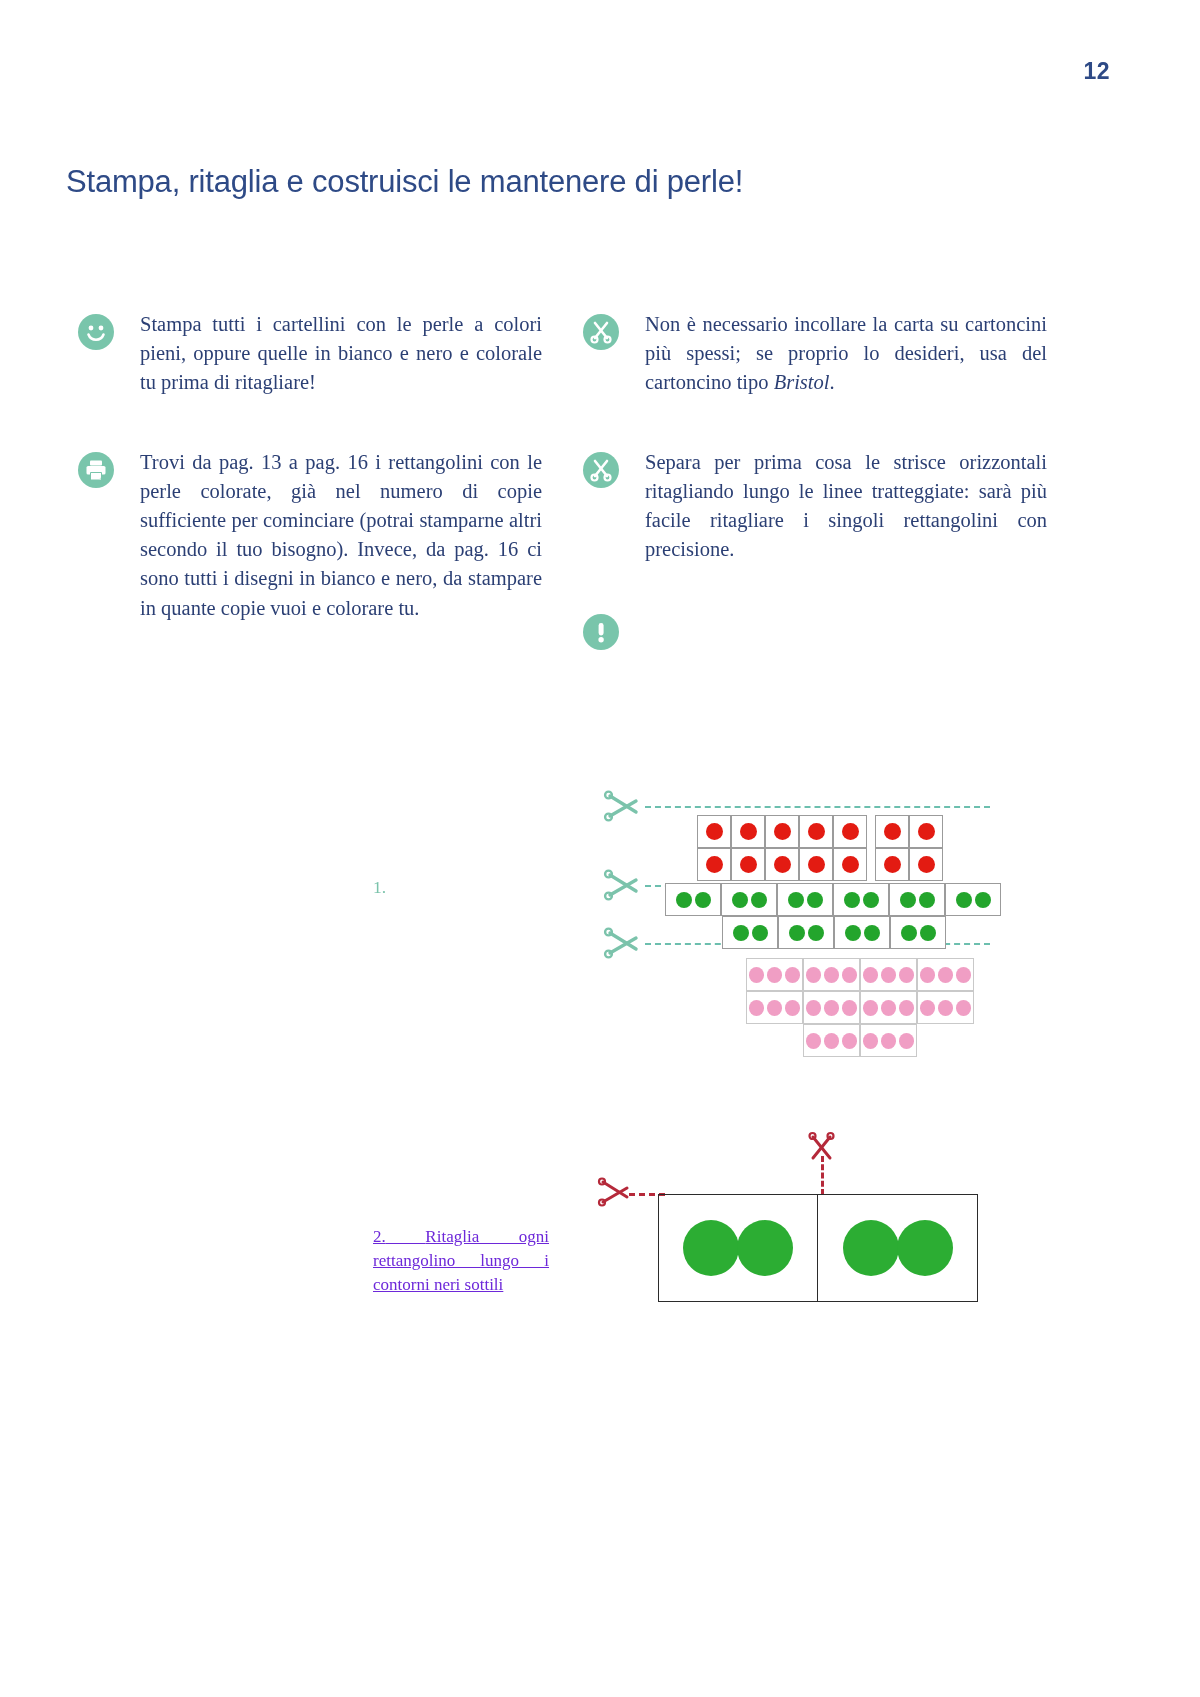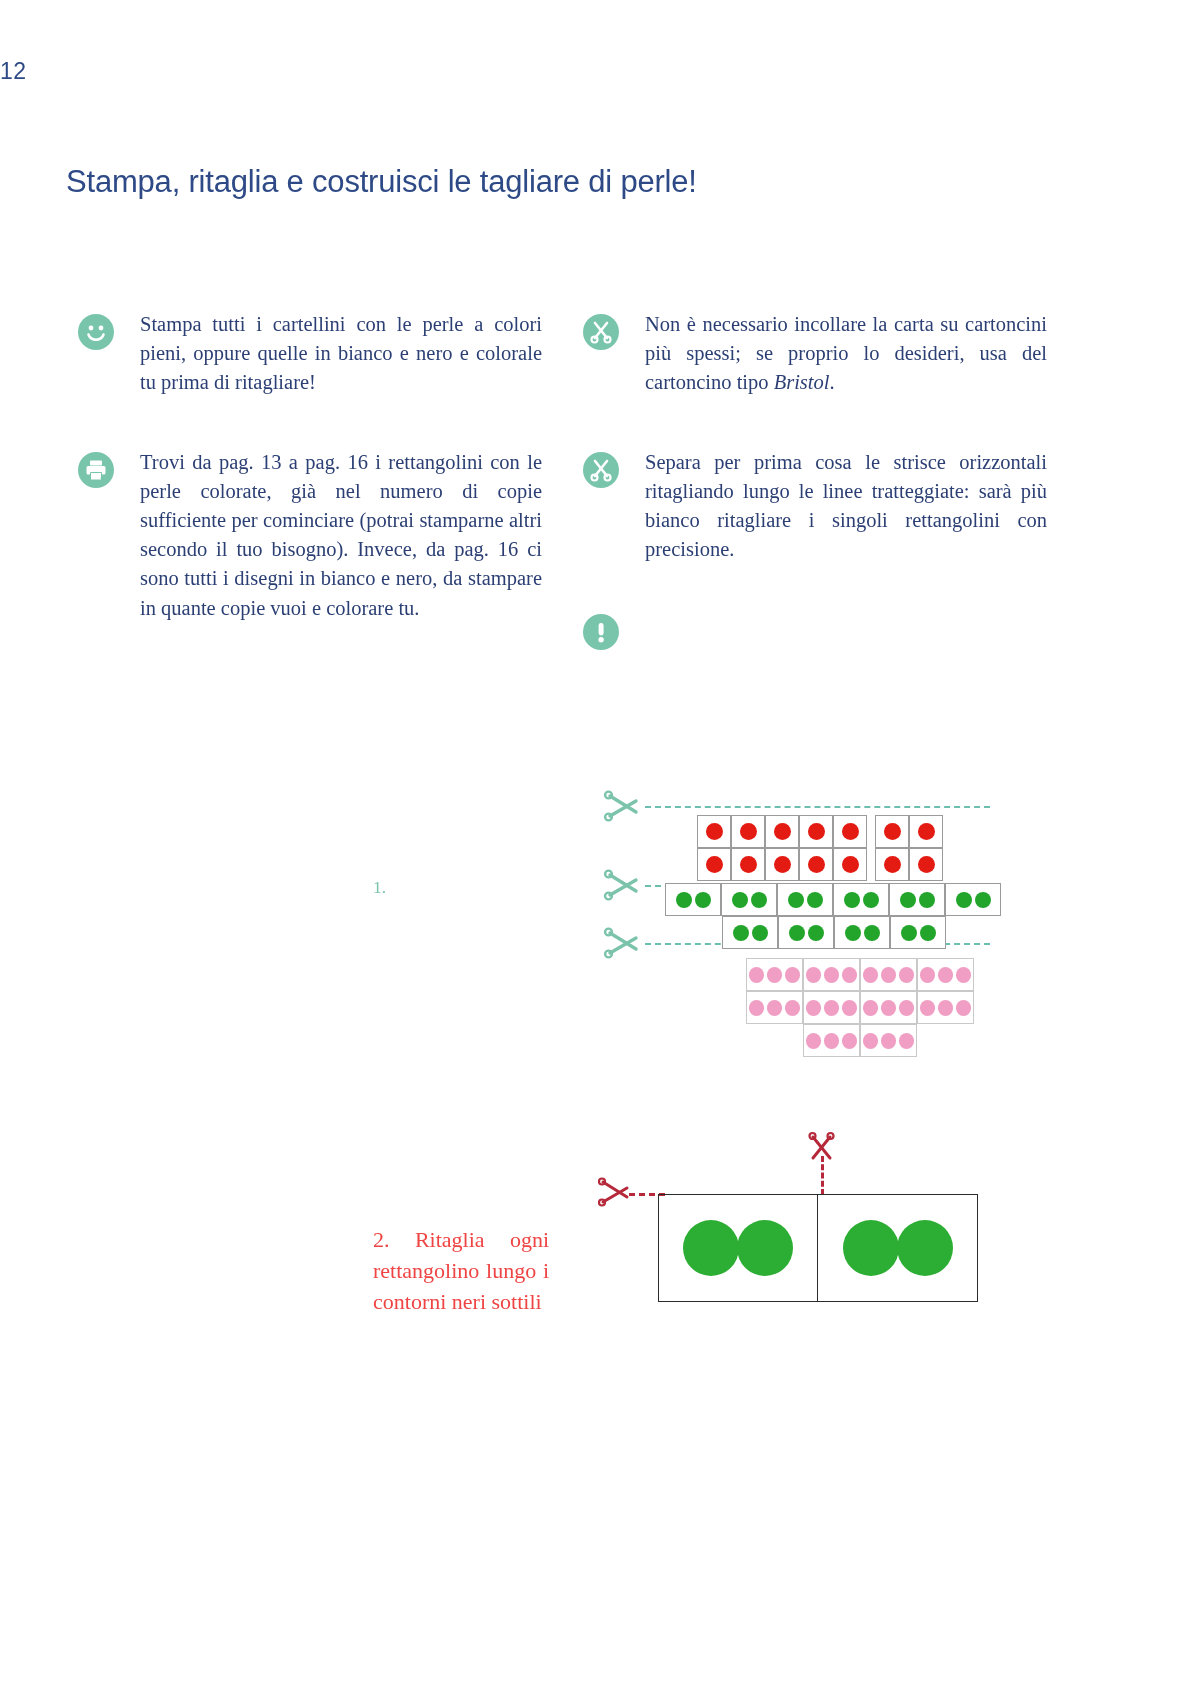--- a/index.html
+++ b/index.html
@@ -14,24 +14,24 @@
     font-family: "Liberation Serif", "DejaVu Serif", serif;
     overflow: hidden;
   }
 
   
   .page-number {
     position: absolute;
     top: 58px;
     left: 0;
     width: 1110px;
-    text-align: left;
+    text-align: right;
     font-family: "Liberation Sans", sans-serif;
     font-size: 23px;
-    font-weight: 400;
+    font-weight: 700;
     color: #2e4a86;
     letter-spacing: .5px;
   }
 
   
   .page-title {
     position: absolute;
     top: 143px;
     left: 66px;
     font-family: "Liberation Sans", sans-serif;
@@ -85,22 +85,22 @@
   .caption {
     position: absolute;
     width: 176px;
     font-size: 17.5px;
     line-height: 1.40;
     text-align: justify;
     text-justify: inter-word;
   }
   .caption .step-no { display: block; }
   #caption-strips { top: 105px; left: 373px; color: #7bc3ab; }
-  #caption-cut    { top: 1225px; left: 373px; color: #ef4444; position: absolute; width: 176px;
-                    font-size: 22px; line-height: 1.40; text-align: justify; }
+  #caption-cut    { top: 1225px; left: 373px; color: #6d28d9; position: absolute; width: 176px;
+                    font-size: 17px; line-height: 1.40; text-align: justify; text-decoration: underline; }
 
   
   .cutline {
     position: absolute;
     height: 0;
     border-top: 2.5px dashed #6cbfae;
     left: 645px;
     width: 345px;
   }
   #cutline-1 { top: 36px; }
@@ -191,21 +191,21 @@
     border-radius: 50%;
     background: #2cad33;
   }
   .big-bead + .big-bead { margin-left: -2px; }
 </style>
 </head>
 <body>
 
 <div class="page-number">12</div>
 
-<h1 class="page-title">Stampa, ritaglia e costruisci le tagliare di perle!</h1>
+<h1 class="page-title">Stampa, ritaglia e costruisci le mantenere di perle!</h1>
 
 <div class="tips-area">
 
   <div class="tip" id="tip-print-colour">
     <span class="tip-icon">
       <svg width="36" height="36" viewBox="0 0 36 36" aria-hidden="true">
         <circle cx="13" cy="14" r="2.4" fill="#ffffff"></circle>
         <circle cx="23" cy="14" r="2.4" fill="#ffffff"></circle>
         <path d="M10.5 20.5 A8 8 0 0 0 25.5 20.5" stroke="#ffffff" stroke-width="2.6" fill="none" stroke-linecap="round"></path>
       </svg>
@@ -240,21 +240,21 @@
 
   <div class="tip" id="tip-strips">
     <span class="tip-icon">
       <svg width="36" height="36" viewBox="0 0 36 36" aria-hidden="true">
         <path d="M12 9 L24 24" stroke="#ffffff" stroke-width="2.6" stroke-linecap="round"></path>
         <path d="M24 9 L12 24" stroke="#ffffff" stroke-width="2.6" stroke-linecap="round"></path>
         <circle cx="11.5" cy="25.5" r="3" stroke="#ffffff" stroke-width="2.2" fill="none"></circle>
         <circle cx="24.5" cy="25.5" r="3" stroke="#ffffff" stroke-width="2.2" fill="none"></circle>
       </svg>
     </span>
-    <div class="tip-body">Separa per prima cosa le strisce orizzontali ritagliando lungo le linee tratteggiate: sarà più bianco ritagliare i singoli rettangolini con precisione.</div>
+    <div class="tip-body">Separa per prima cosa le strisce orizzontali ritagliando lungo le linee tratteggiate: sarà più facile ritagliare i singoli rettangolini con precisione.</div>
   </div>
 
   <div class="tip" id="tip-gold">
     <span class="tip-icon">
       <svg width="36" height="36" viewBox="0 0 36 36" aria-hidden="true">
         <rect x="15.6" y="9" width="5" height="12.5" rx="2.4" fill="#ffffff"></rect>
         <circle cx="18.1" cy="25.8" r="2.7" fill="#ffffff"></circle>
       </svg>
     </span>
   </div>

